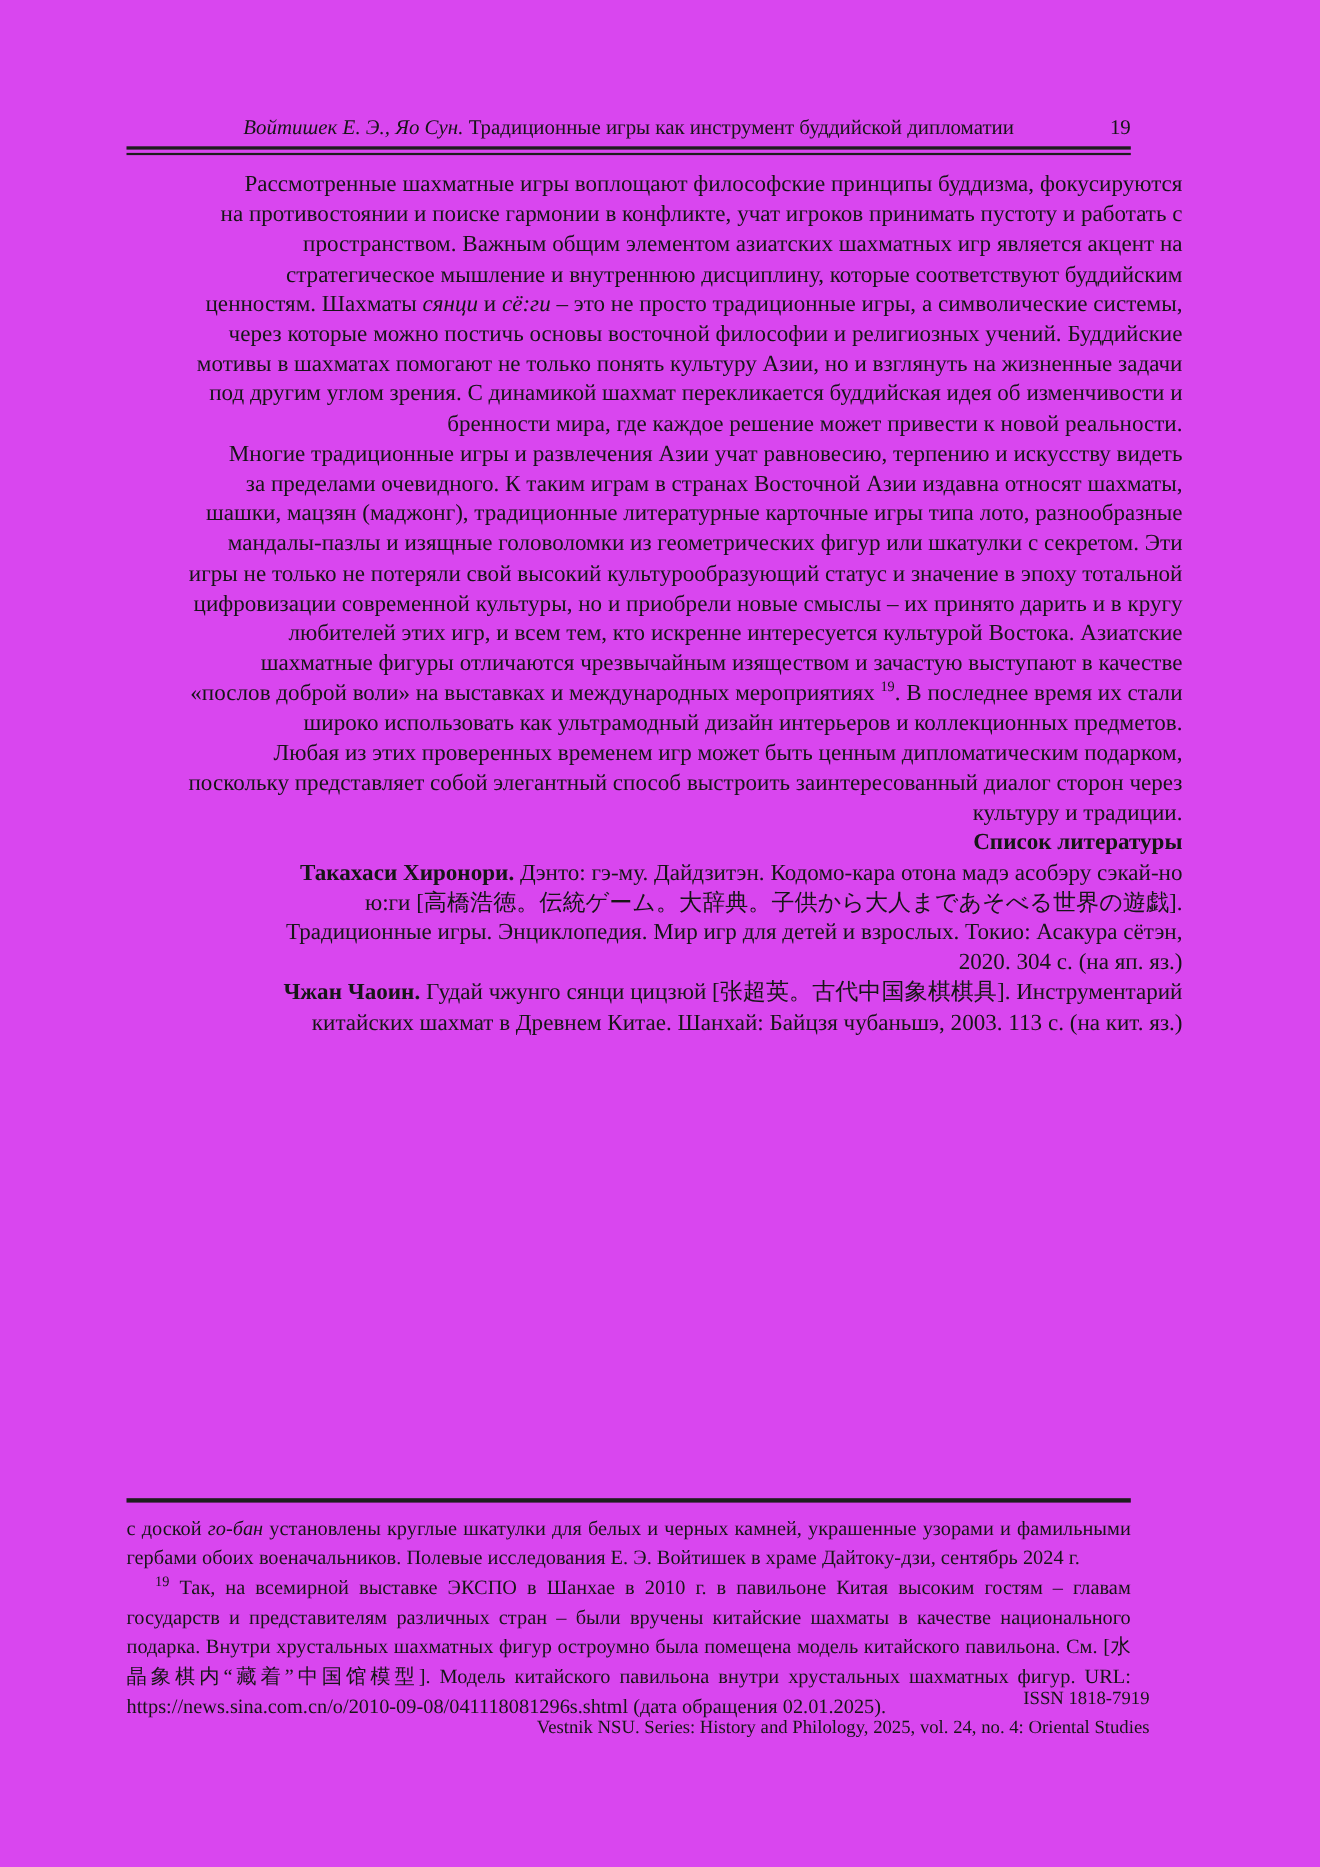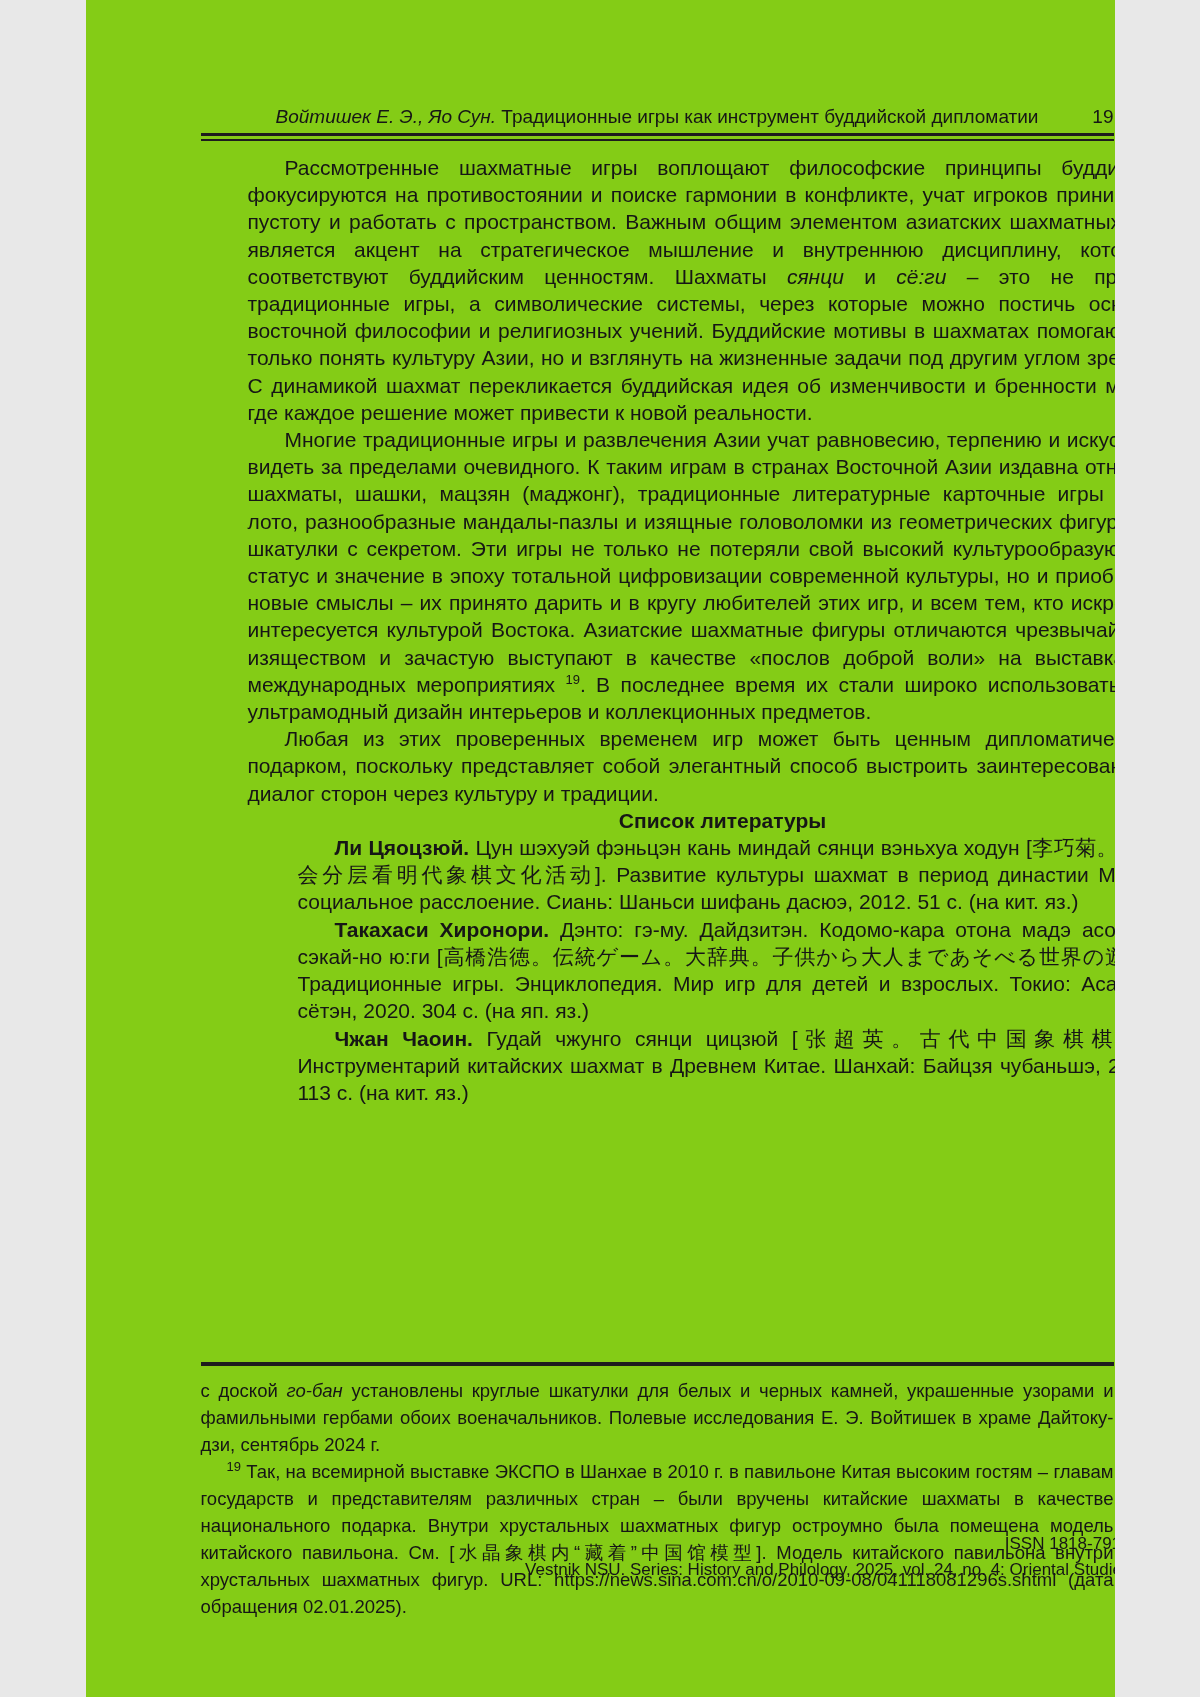--- a/index.html
+++ b/index.html
@@ -1,23 +1,23 @@
 <!DOCTYPE html>
 <html lang="ru"><head>
 <meta charset="utf-8">
 <style>
   html, body { margin: 0; padding: 0; background: #e8e8e8; }
   .page {
     position: relative;
-    width: 1029px;
+    width: 1200px;
     height: 1697px;
     margin: 0 auto;
-    background: #84cc16;
+    background: #d946ef;
     color: #161616;
-    font-family: Liberation Sans, sans-serif;
+    font-family: Liberation Serif, serif;
     overflow: hidden;
   }
   
   .running-header {
     position: absolute;
     top: 106px; left: 115px; width: 913px;
     text-align: center;
     font-size: 19px;
     line-height: 22px;
     white-space: nowrap;
@@ -36,21 +36,21 @@
   }
   
   .article {
     position: absolute;
     top: 154px; left: 115px; width: 913px;
     font-size: 21px;
     line-height: 27.2px;
     text-align: justify;
     margin-left: 47px;
   }
-  .article p { margin: 0; text-indent: 37px; }
+  .article p { margin: 0; text-indent: 37px; text-align: right; }
   .article i { font-style: italic; }
   sup.fn-ref {
     font-size: 13px;
     line-height: 0;
     vertical-align: super;
   }
   .bib-heading {
     margin: 26px 0 12px 0;
     text-align: center;
     font-weight: bold;
@@ -105,21 +105,20 @@
 
     <p><span>Рассмотренные шахматные игры воплощают философские принципы буддизма, фокусируются на противостоянии и поиске гармонии в конфликте, учат игроков принимать пустоту и работать с пространством. Важным общим элементом азиатских шахматных игр является акцент на стратегическое мышление и внутреннюю дисциплину, которые соответствуют буддийским ценностям. Шахматы </span><i>сянци</i><span> и </span><i>сё:ги</i><span> – это не просто традиционные игры, а символические системы, через которые можно постичь основы восточной философии и религиозных учений. Буддийские мотивы в шахматах помогают не только понять культуру Азии, но и взглянуть на жизненные задачи под другим углом зрения. С динамикой шахмат перекликается буддийская идея об изменчивости и бренности мира, где каждое решение может привести к новой реальности.</span></p>
 
     <p><span>Многие традиционные игры и развлечения Азии учат равновесию, терпению и искусству видеть за пределами очевидного. К таким играм в странах Восточной Азии издавна относят шахматы, шашки, мацзян (маджонг), традиционные литературные карточные игры типа лото, разнообразные мандалы-пазлы и изящные головоломки из геометрических фигур или шкатулки с секретом. Эти игры не только не потеряли свой высокий культурообразующий статус и значение в эпоху тотальной цифровизации современной культуры, но и приобрели новые смыслы – их принято дарить и в кругу любителей этих игр, и всем тем, кто искренне интересуется культурой Востока. Азиатские шахматные фигуры отличаются чрезвычайным изяществом и зачастую выступают в качестве «послов доброй воли» на выставках и международных мероприятиях </span><sup class="fn-ref">19</sup><span>. В последнее время их стали широко использовать как ультрамодный дизайн интерьеров и коллекционных предметов.</span></p>
 
     <p><span>Любая из этих проверенных временем игр может быть ценным дипломатическим подарком, поскольку представляет собой элегантный способ выстроить заинтересованный диалог сторон через культуру и традиции.</span></p>
 
     <p class="bib-heading">Список литературы</p>
 
     <div class="bib">
-      <p class="bib-entry"><b>Ли Цяоцзюй.</b><span> Цун шэхуэй фэньцэн кань миндай сянци вэньхуа ходун [李巧菊。从社会分层看明代象棋文化活动]. Развитие культуры шахмат в период династии Мин и социальное расслоение. Сиань: Шаньси шифань дасюэ, 2012. 51 с. (на кит. яз.)</span></p>
       <p class="bib-entry"><b>Такахаси Хиронори.</b><span> Дэнто: гэ-му. Дайдзитэн. Кодомо-кара отона мадэ асобэру сэкай-но ю:ги [高橋浩徳。伝統ゲーム。大辞典。子供から大人まであそべる世界の遊戯]. Традиционные игры. Энциклопедия. Мир игр для детей и взрослых. Токио: Асакура сётэн, 2020. 304 с. (на яп. яз.)</span></p>
       <p class="bib-entry"><b>Чжан Чаоин.</b><span> Гудай чжунго сянци цицзюй [张超英。古代中国象棋棋具]. Инструментарий китайских шахмат в Древнем Китае. Шанхай: Байцзя чубаньшэ, 2003. 113 с. (на кит. яз.)</span></p>
     </div>
 
   </div>
 
   <div class="footnotes">
     <div class="fn-rule"></div>
     <p class="fn-cont"><span>с доской </span><i>го-бан</i><span> установлены круглые шкатулки для белых и черных камней, украшенные узорами и фамильными гербами обоих военачальников. Полевые исследования Е. Э. Войтишек в храме Дайтоку-дзи, сентябрь 2024 г.</span></p>
     <p class="fn-new"><sup class="fn-ref">19</sup><span> Так, на всемирной выставке ЭКСПО в Шанхае в 2010 г. в павильоне Китая высоким гостям – главам государств и представителям различных стран – были вручены китайские шахматы в качестве национального подарка. Внутри хрустальных шахматных фигур остроумно была помещена модель китайского павильона. См. [水晶象棋内“藏着”中国馆模型]. Модель китайского павильона внутри хрустальных шахматных фигур. URL: https://news.sina.com.cn/o/2010-09-08/041118081296s.shtml (дата обращения 02.01.2025).</span></p>

